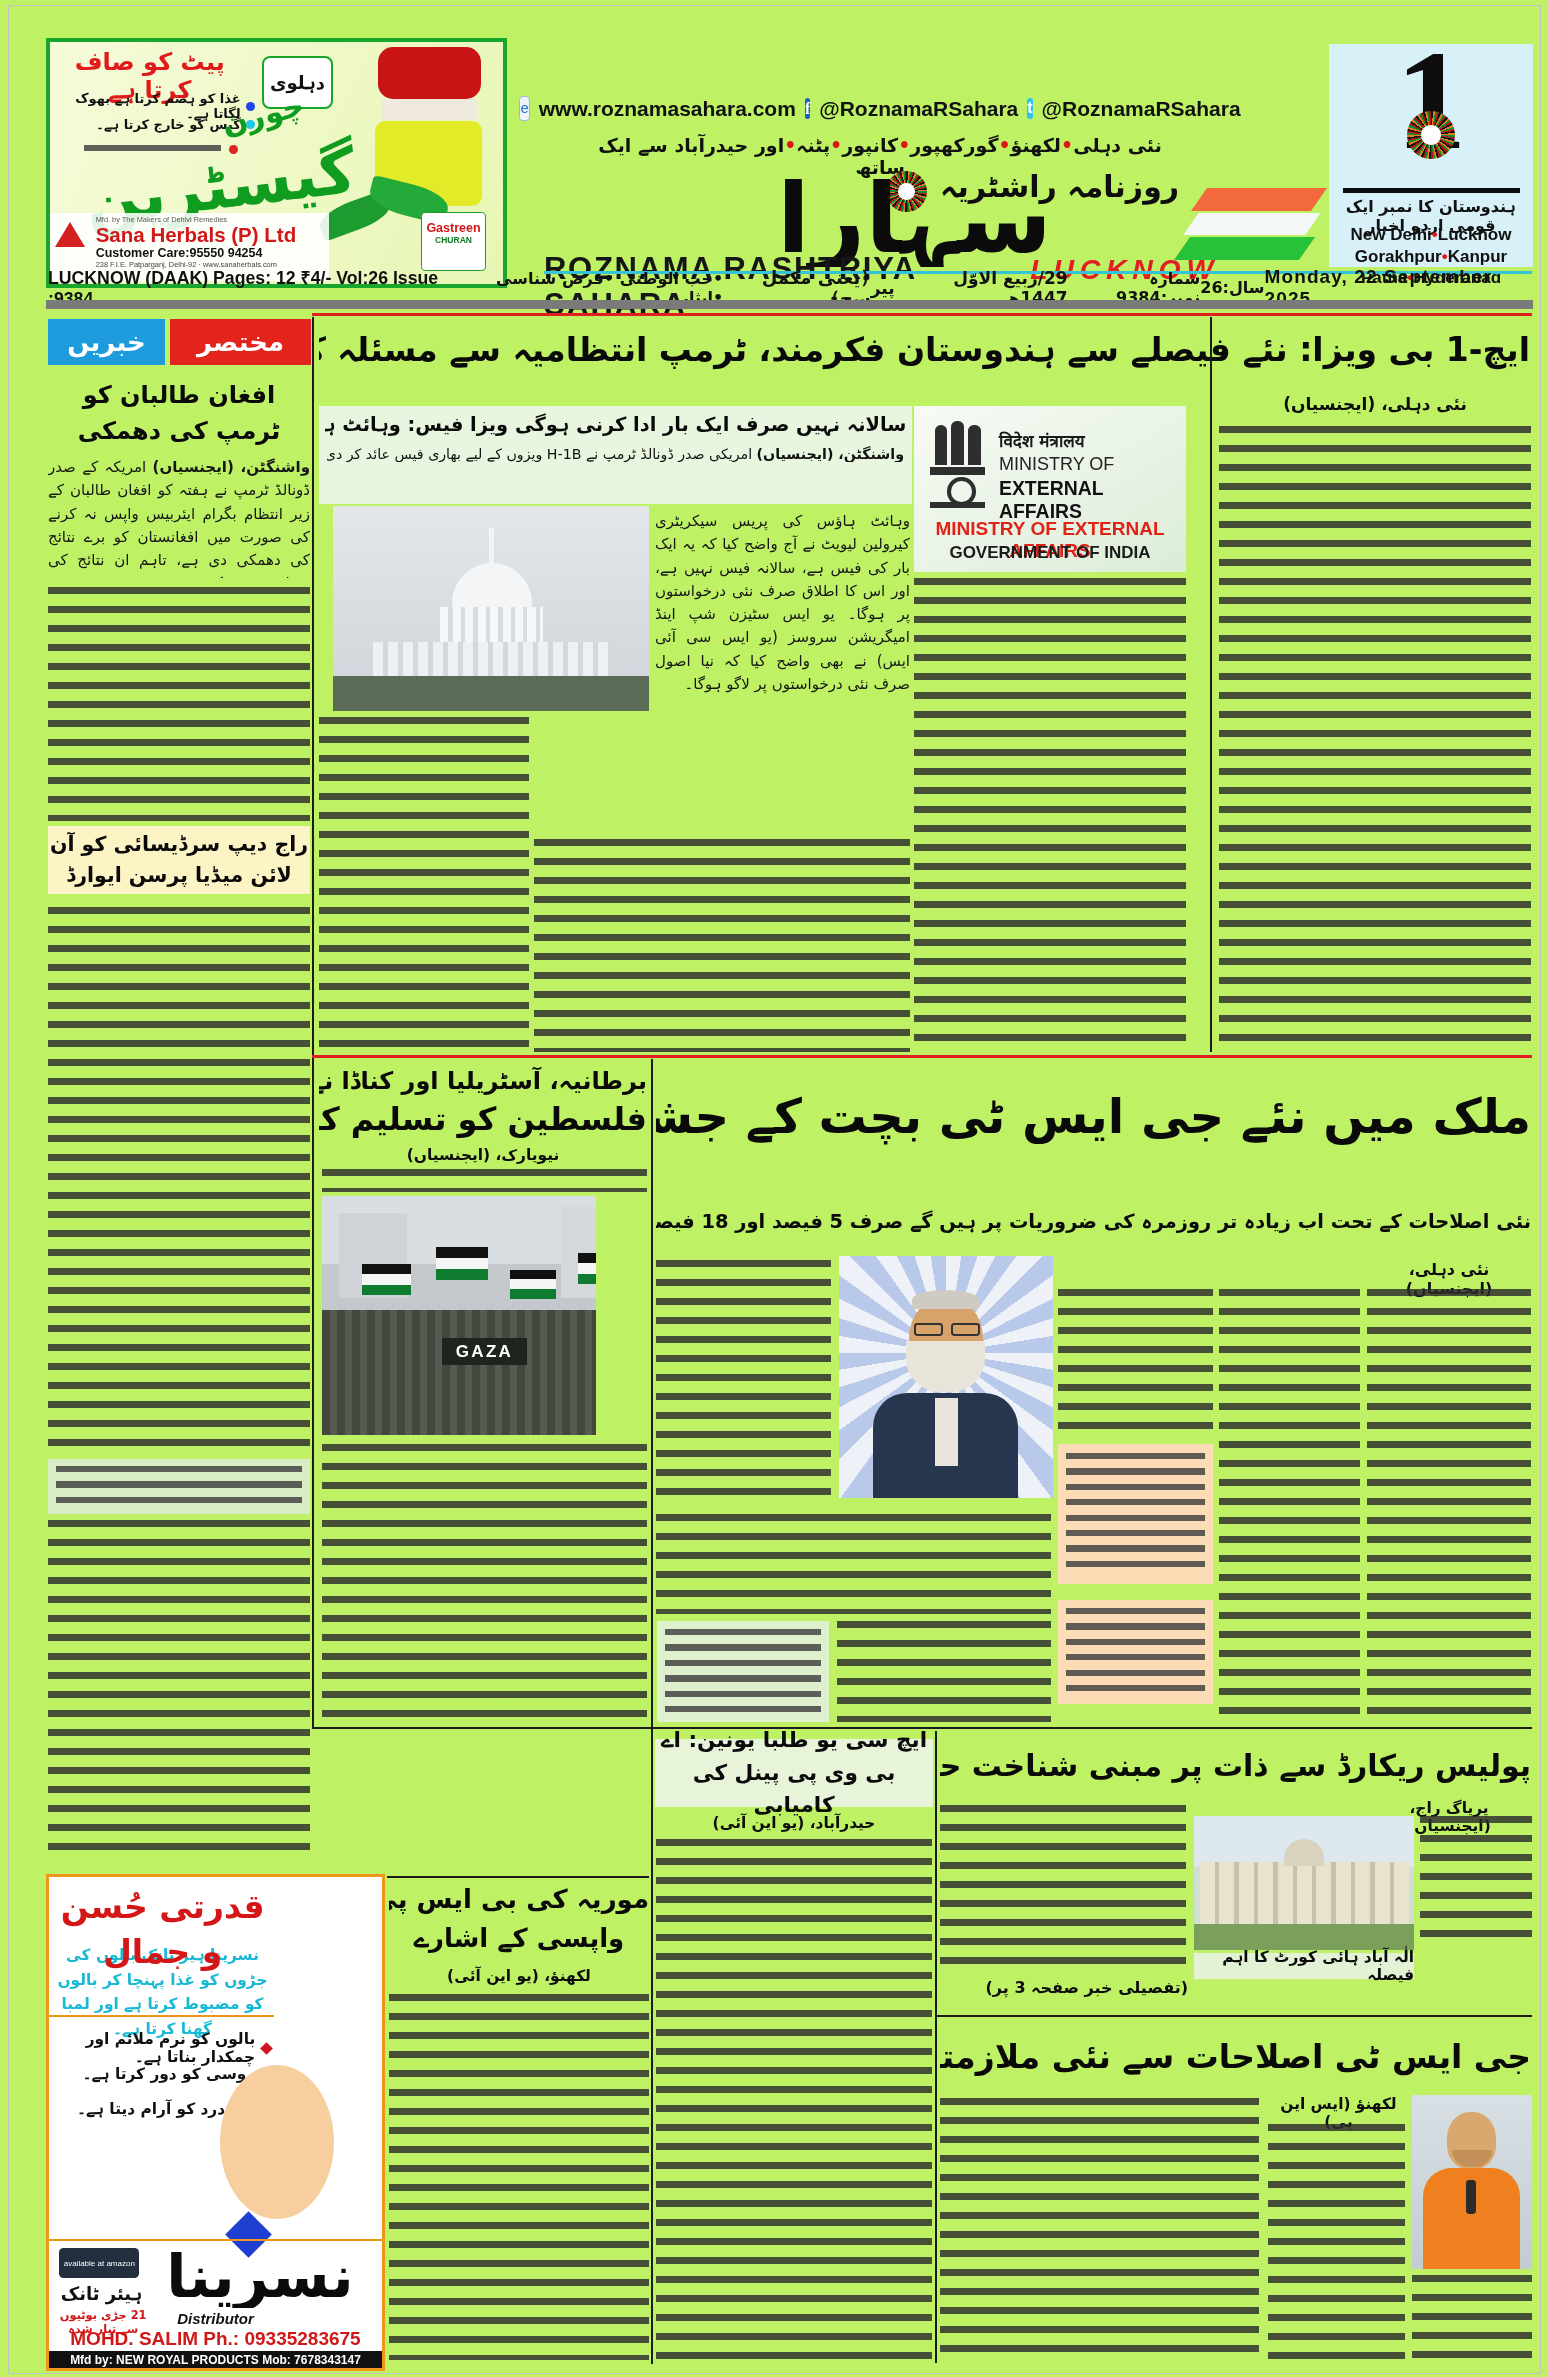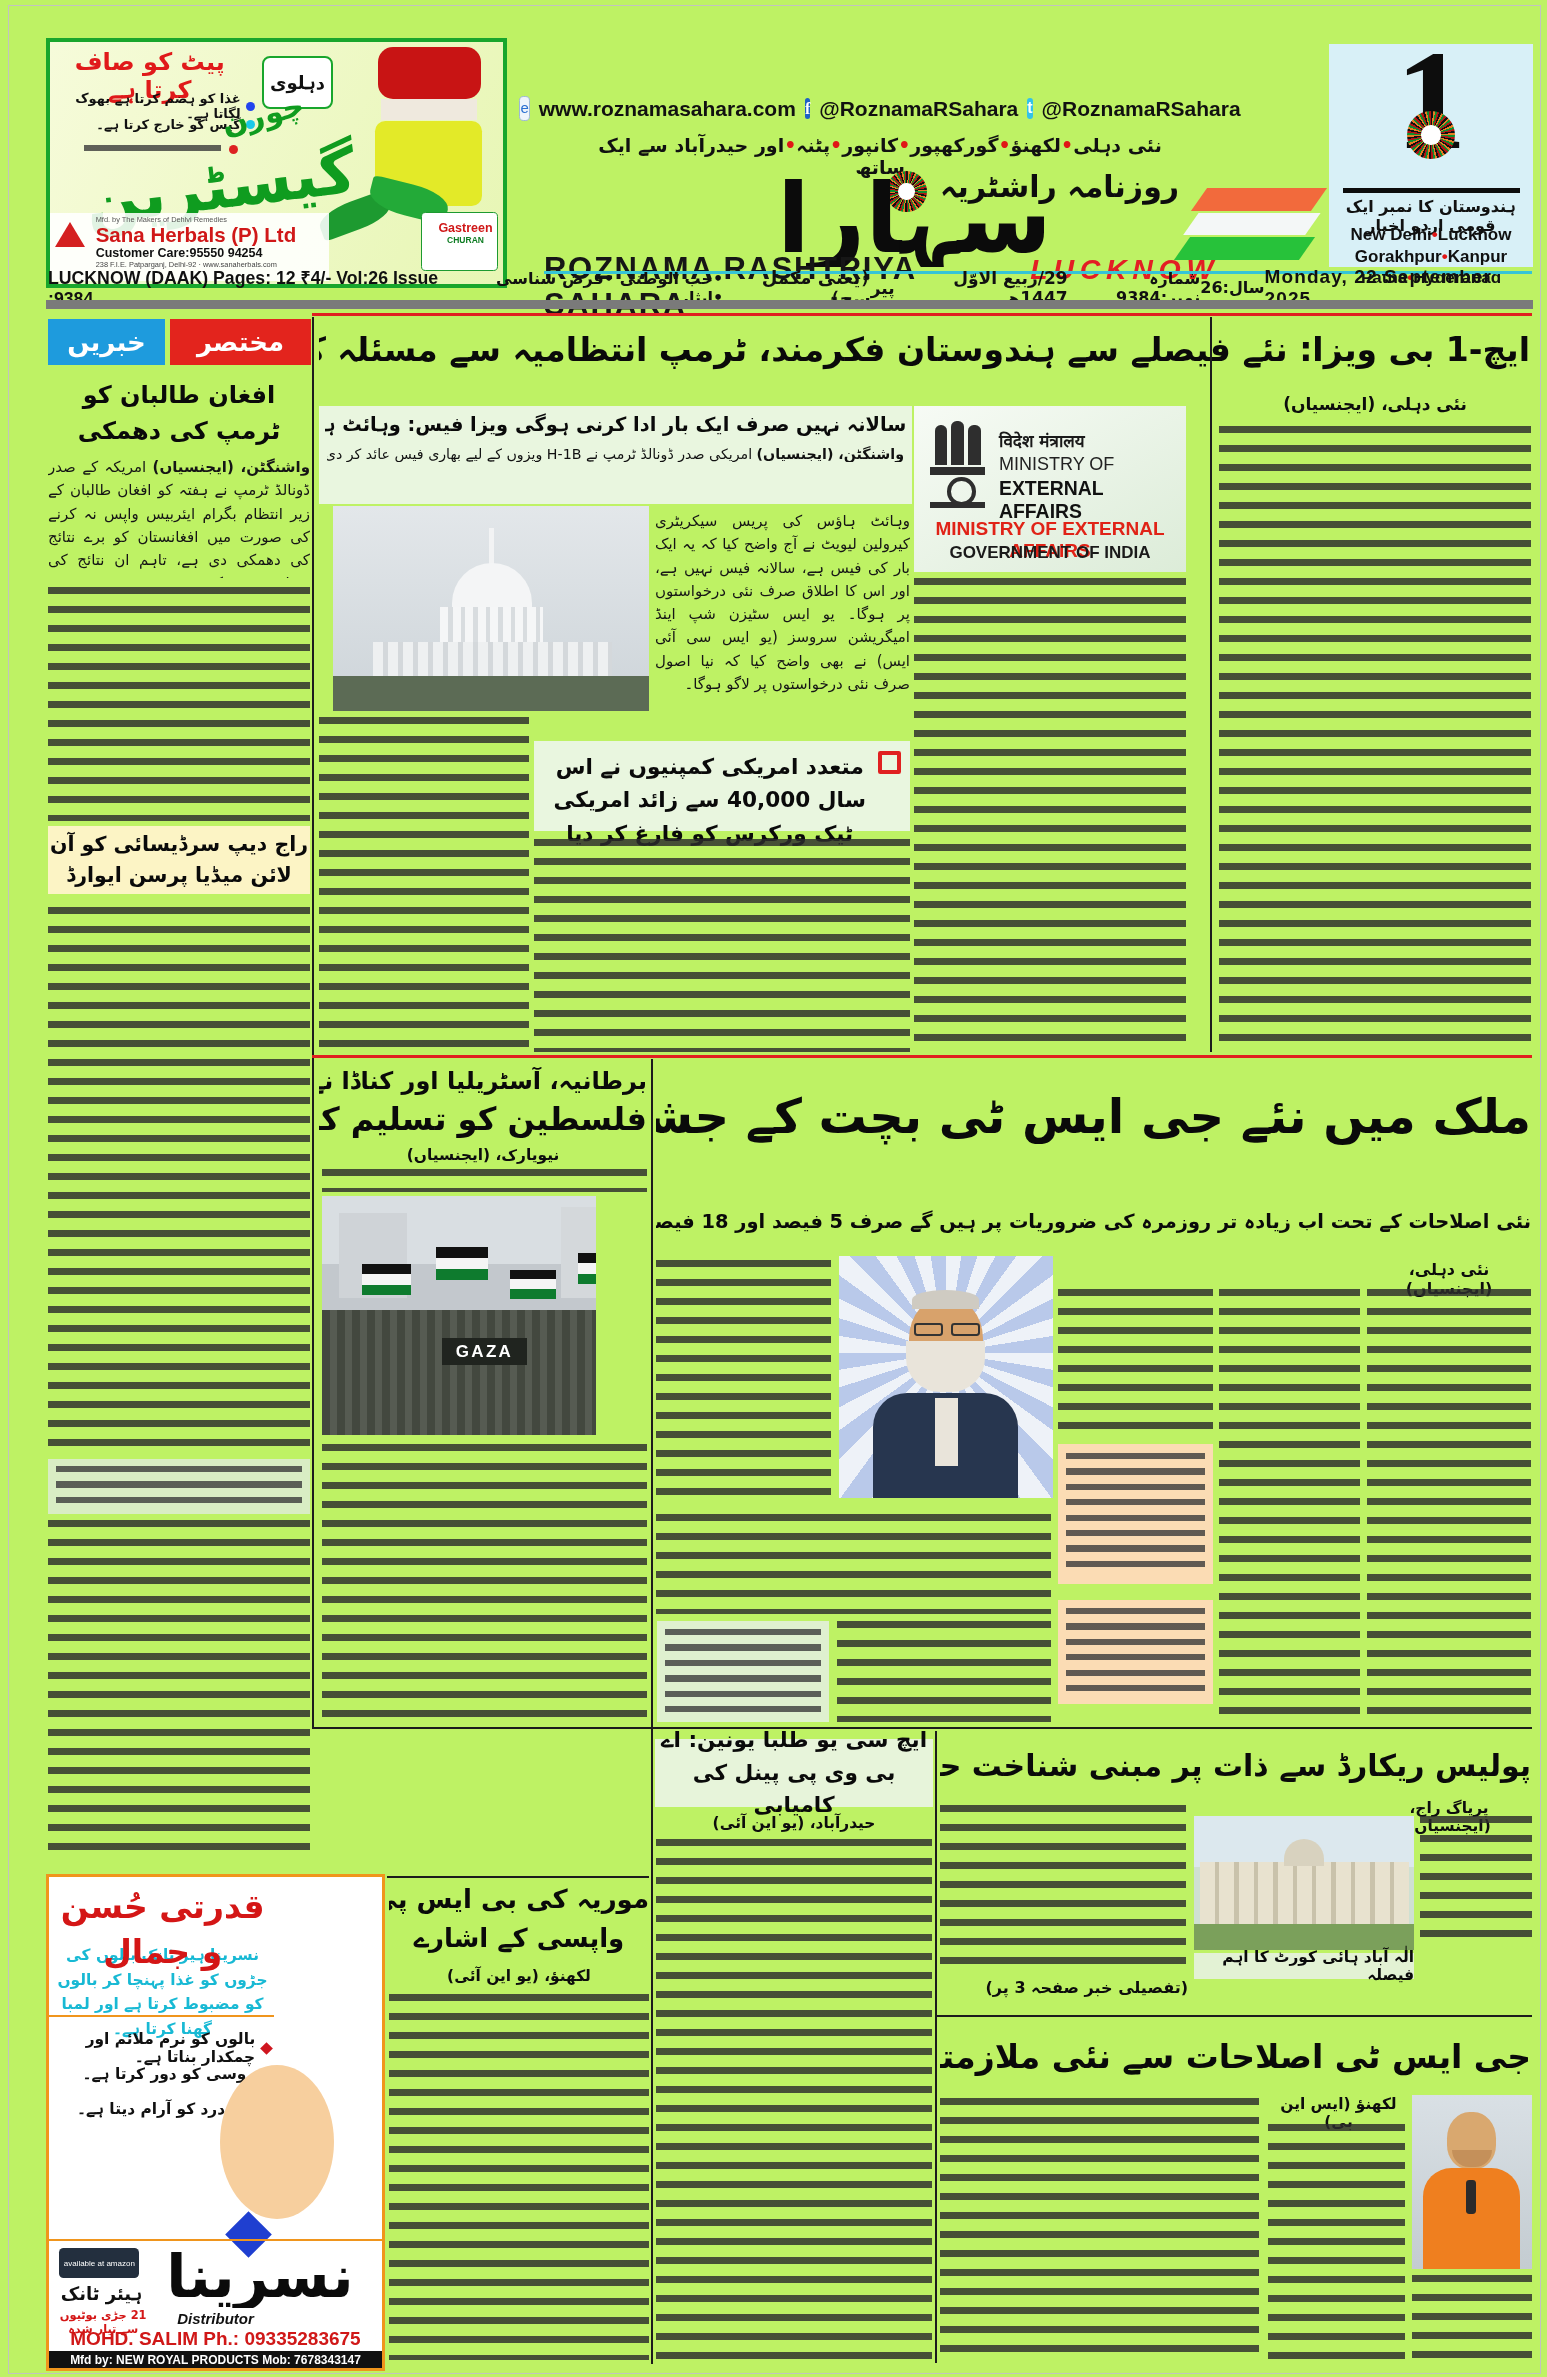--- a/index.html
+++ b/index.html
@@ -46,21 +46,21 @@
     <div class="abs u b" style="left:171px;top:55px;font-size:30px;color:#0f9c1f;transform:rotate(-14deg);">چورن</div>
     <div class="abs u b" style="left:34px;top:108px;width:273px;font-size:63px;color:#0f9c1f;transform:rotate(-7deg);text-align:center;">گیسٹرین</div>
     <div class="abs" style="left:322px;top:4.6px;width:114px;height:165px;">
       <div style="position:absolute;left:5.7px;top:0;width:103px;height:52px;background:#c81414;border-radius:15px;"></div>
       <div style="position:absolute;left:9px;top:52px;width:96px;height:21.6px;background:#efe9de;"></div>
       <div style="position:absolute;left:3.4px;top:74px;width:107px;height:85px;background:#e3ea28;border-radius:10.3px;"></div>
     </div>
     <div class="abs" style="left:268px;top:136px;width:171px;height:97px;">
       <div style="position:absolute;left:0;top:23px;width:74px;height:28.5px;background:#1d9a30;border-radius:50% 10% 50% 10%;transform:rotate(-20deg);"></div>
       <div style="position:absolute;left:51px;top:5.7px;width:80px;height:32px;background:#23aa38;border-radius:10% 50% 10% 50%;transform:rotate(14deg);"></div>
-      <div style="position:absolute;left:103px;top:34px;width:63px;height:57px;background:#fff;border:1.7px solid #1d9a30;border-radius:4.6px;text-align:center;padding-left:12px;">
+      <div style="position:absolute;left:103px;top:34px;width:63px;height:57px;background:#fff;border:1.7px solid #1d9a30;border-radius:4.6px;text-align:center;">
         <div class="lat b" style="font-size:12.5px;color:#d01818;margin-top:8px;">Gastreen</div>
         <div class="lat b" style="font-size:8.5px;color:#0d7c22;">CHURAN</div>
       </div>
     </div>
     <div class="abs" style="left:0;top:171px;width:268px;height:63px;background:rgba(255,255,255,.88);padding:2.3px 5.7px;">
       <div style="position:absolute;left:4.6px;top:9px;width:0;height:0;border-left:15px solid transparent;border-right:15px solid transparent;border-bottom:25px solid #d42020;"></div>
       <div class="lat" style="margin-left:40px;font-size:7.4px;color:#555;">Mfd. by The Makers of Dehlvi Remedies</div>
       <div class="lat b" style="margin-left:40px;font-size:20.5px;color:#d01818;line-height:1.05;">Sana Herbals (P) Ltd</div>
       <div class="lat b" style="margin-left:40px;font-size:12.5px;color:#111;">Customer Care:95550 94254</div>
       <div class="lat" style="margin-left:40px;font-size:7.4px;color:#444;">
@@ -154,24 +154,20 @@
   <div class="abs" style="left:333px;top:506px;width:316px;height:205px;background:linear-gradient(#e3e7ea,#cdd4d9);overflow:hidden;">
     <div style="position:absolute;left:156px;top:21.6px;width:4.6px;height:40px;background:#f2f3f4;"></div>
     <div style="position:absolute;left:119px;top:57px;width:80px;height:46px;background:#f4f5f6;border-radius:40px 40px 0 0;"></div>
     <div style="position:absolute;left:107px;top:101px;width:103px;height:35px;background:repeating-linear-gradient(90deg,#f5f6f7 0 8px,#d8dcdf 8px 12.5px);"></div>
     <div style="position:absolute;left:40px;top:136px;width:239px;height:34px;background:repeating-linear-gradient(90deg,#eef0f1 0 10.3px,#d4d8db 10.3px 15px);"></div>
     <div style="position:absolute;left:0;top:170px;width:316px;height:35px;background:#5c6b55;"></div>
   </div>
 
   <div class="abs u" style="left:655px;top:510px;width:255px;height:228px;font-size:15px;line-height:1.55;color:#151515;text-align:justify;overflow:hidden;">وہائٹ ہاؤس کی پریس سیکریٹری کیرولین لیویٹ نے آج واضح کیا کہ یہ ایک بار کی فیس ہے، سالانہ فیس نہیں ہے، اور اس کا اطلاق صرف نئی درخواستوں پر ہوگا۔ یو ایس سٹیزن شپ اینڈ امیگریشن سروسز (یو ایس سی آئی ایس) نے بھی واضح کیا کہ نیا اصول صرف نئی درخواستوں پر لاگو ہوگا۔</div>
 
-  <div class="abs" style="left:534px;top:741px;width:376px;height:90px;background:#e9f6df;">
-    <span style="position:absolute;right:9px;top:10.3px;width:15px;height:15px;border:4px solid #e02020;border-radius:2.3px;"></span>
-    <div class="u b" style="margin:9px 36px 0 11.4px;font-size:21.6px;line-height:1.55;color:#0a0a0a;text-align:center;">متعدد امریکی کمپنیوں نے اس سال 40,000 سے زائد امریکی ٹیک ورکرس کو فارغ کر دیا</div>
-  </div>
 
   <div class="abs gk" style="left:319px;top:717px;width:210px;height:335px;"></div>
   <div class="abs gk" style="left:534px;top:839px;width:376px;height:213px;"></div>
   <div class="abs gk" style="left:914px;top:578px;width:272px;height:474px;"></div>
   <div class="abs u b ctr" style="left:1219px;top:394px;width:312px;font-size:17px;color:#0d0d0d;">نئی دہلی، (ایجنسیاں)</div>
   <div class="abs gk" style="left:1219px;top:426px;width:312px;height:626px;"></div>
   <div class="abs vrule" style="left:1210px;top:317px;height:735px;"></div>
   <div class="abs vrule" style="left:312px;top:317px;height:1412px;"></div>
 
   <div class="abs" style="left:48px;top:319px;width:117px;height:46px;background:#1e9bdd;display:flex;align-items:center;justify-content:center;">

